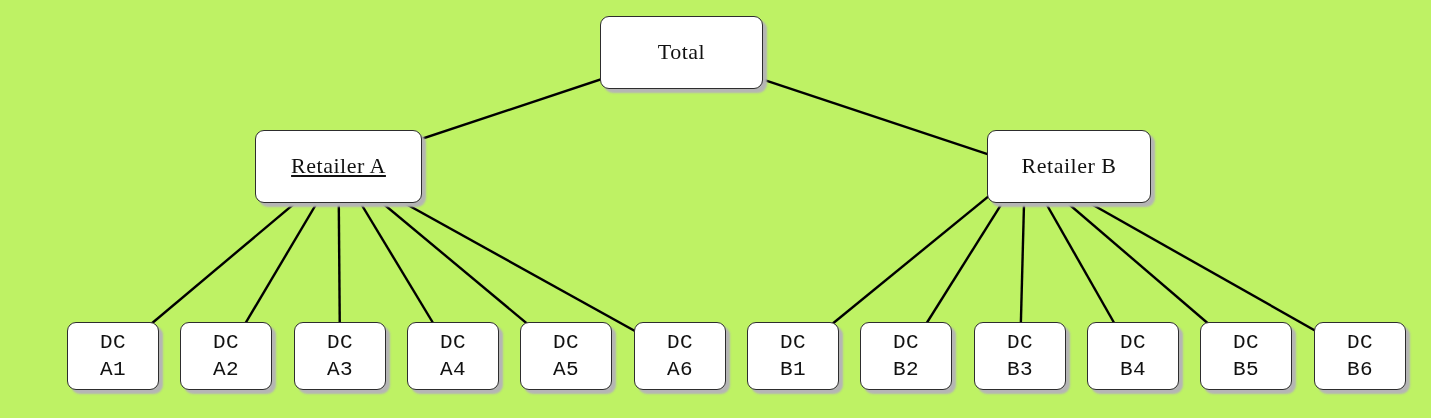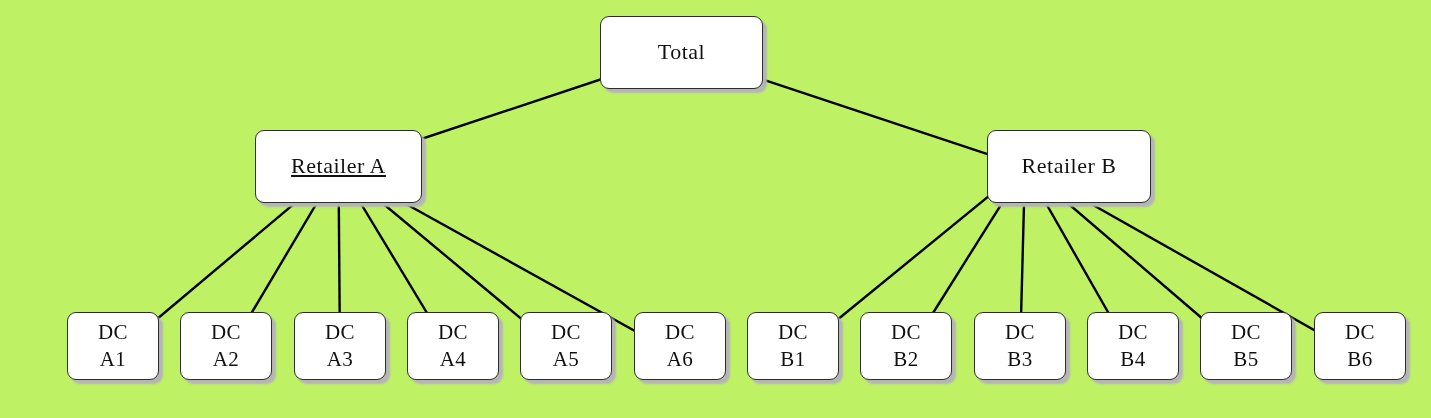--- a/index.html
+++ b/index.html
@@ -41,25 +41,26 @@
     font-size: 22px;
     line-height: 1.1;
     letter-spacing: 0.5px;
     white-space: nowrap;
   }
   .dc .lbl {
     font-size: 21px;
     line-height: 1.0;
   }
   .dc {
-    top: 312px;
+    top: 322px;
     width: 92px;
     height: 68px;
     justify-content: space-evenly;
     padding: 4px 0;
+    font-family: Liberation Mono, monospace;
   }
   .n-total     { left: 600px;  top: 16px;  width: 163px; height: 73px; }
   .n-retailerA { left: 255px;  top: 130px; width: 167px; height: 73px; text-decoration: underline; }
   .n-retailerB { left: 943px;  top: 130px; width: 164px; height: 73px; margin-left: 44px; }
   .n-dcA1 { left: 67px;   }
   .n-dcA2 { left: 180px;  }
   .n-dcA3 { left: 294px;  }
   .n-dcA4 { left: 407px;  }
   .n-dcA5 { left: 520px;  }
   .n-dcA6 { left: 634px;  }

